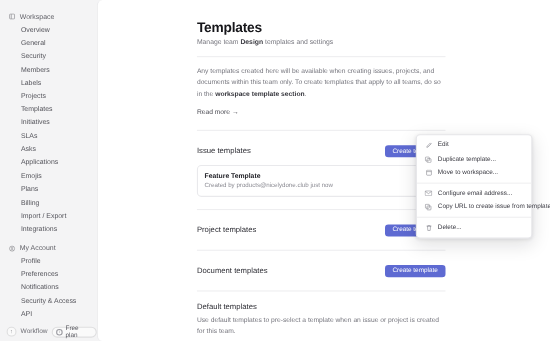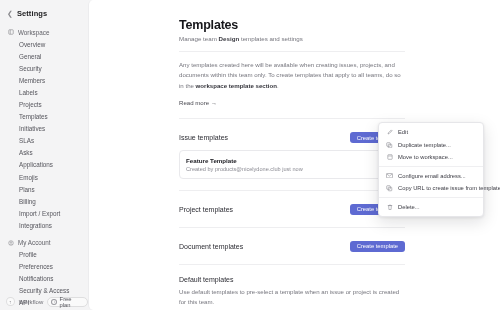--- a/index.html
+++ b/index.html
@@ -147,24 +147,20 @@
   }
   .msep { height: 1px; background: #efeff1; margin: 2.5px 0; }
 
   svg { display: block; }
 </style>
 </head>
 <body>
 
 <div id="sidebar">
 
-  <div class="sb-back">
-    <span class="chev">❮</span>
-    <span class="ttl">Settings</span>
-  </div>
 
   <div class="sb-group-head">
     <span class="gi">
       <svg width="6" height="6" viewBox="0 0 12 12">
           <rect x="1.5" y="1.5" width="9" height="9" rx="1.6" fill="none" stroke="#86868b" stroke-width="1.2"></rect>
           <line x1="4.6" y1="1.8" x2="4.6" y2="10.2" stroke="#86868b" stroke-width="1.1"></line>
         </svg>
     </span>
     <span class="gl">Workspace</span>
   </div>

